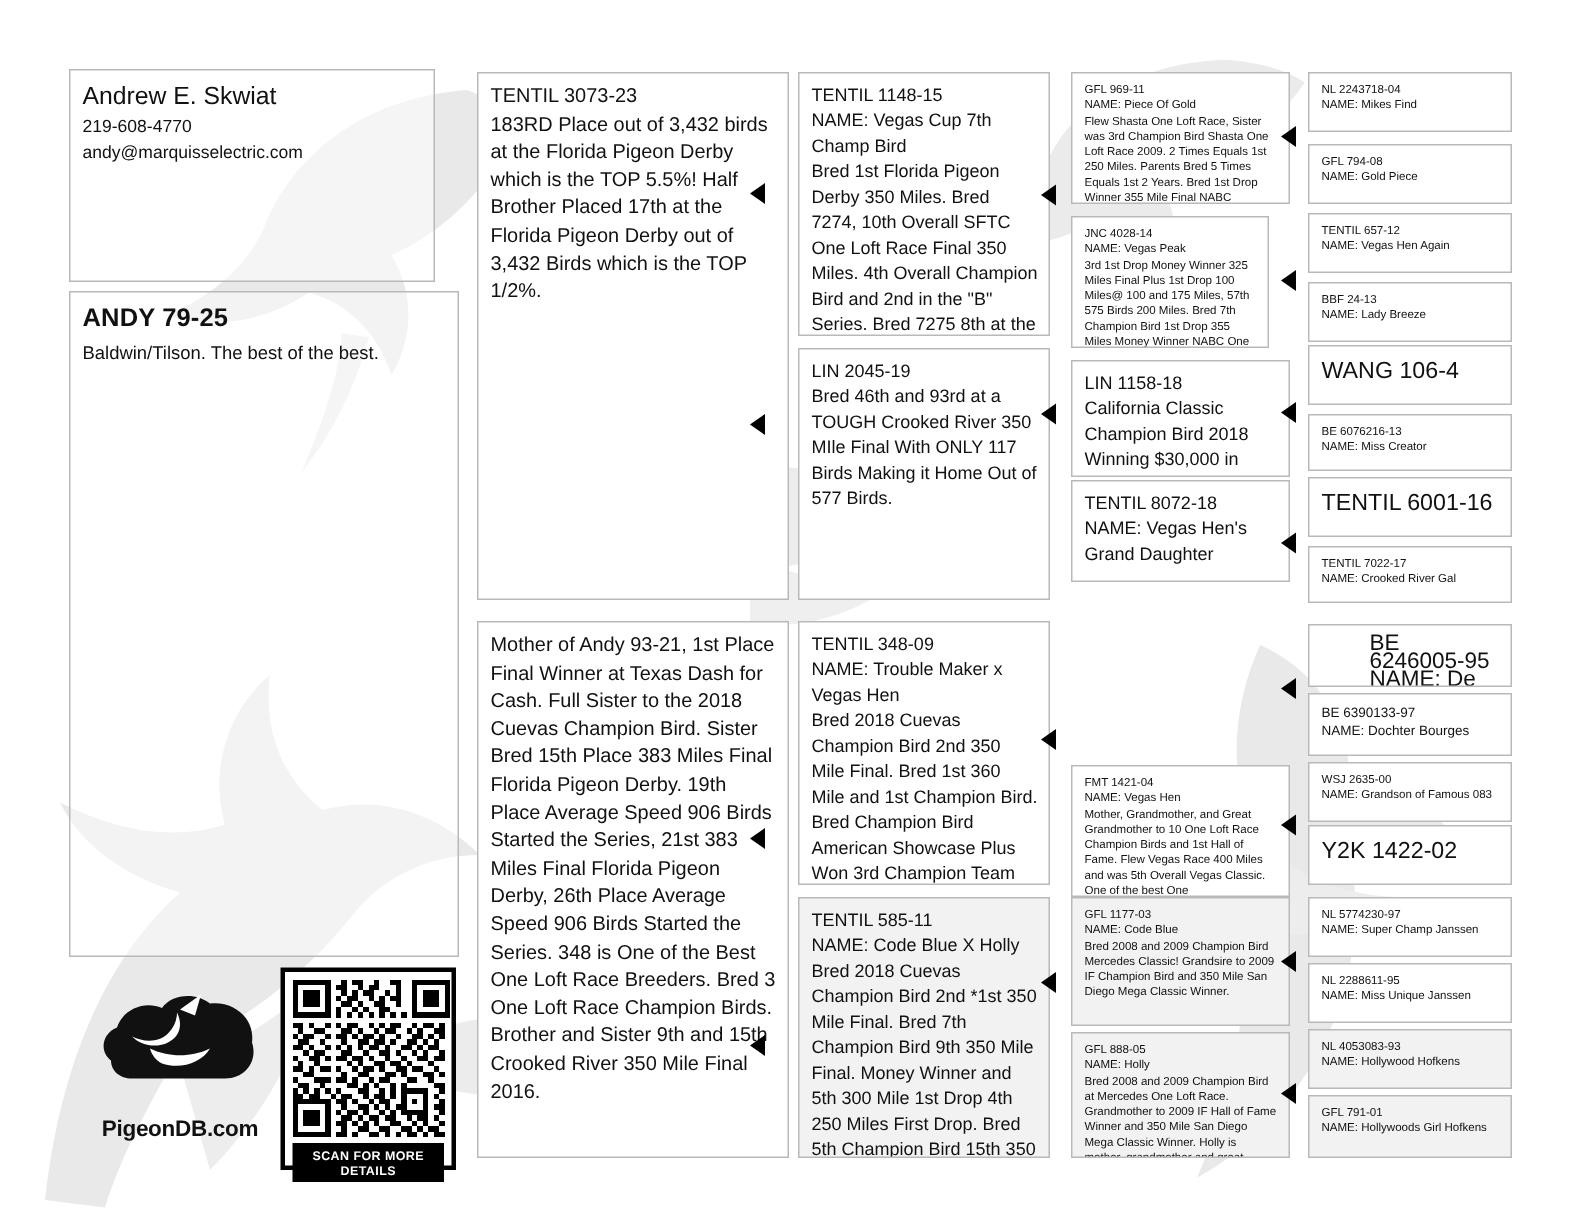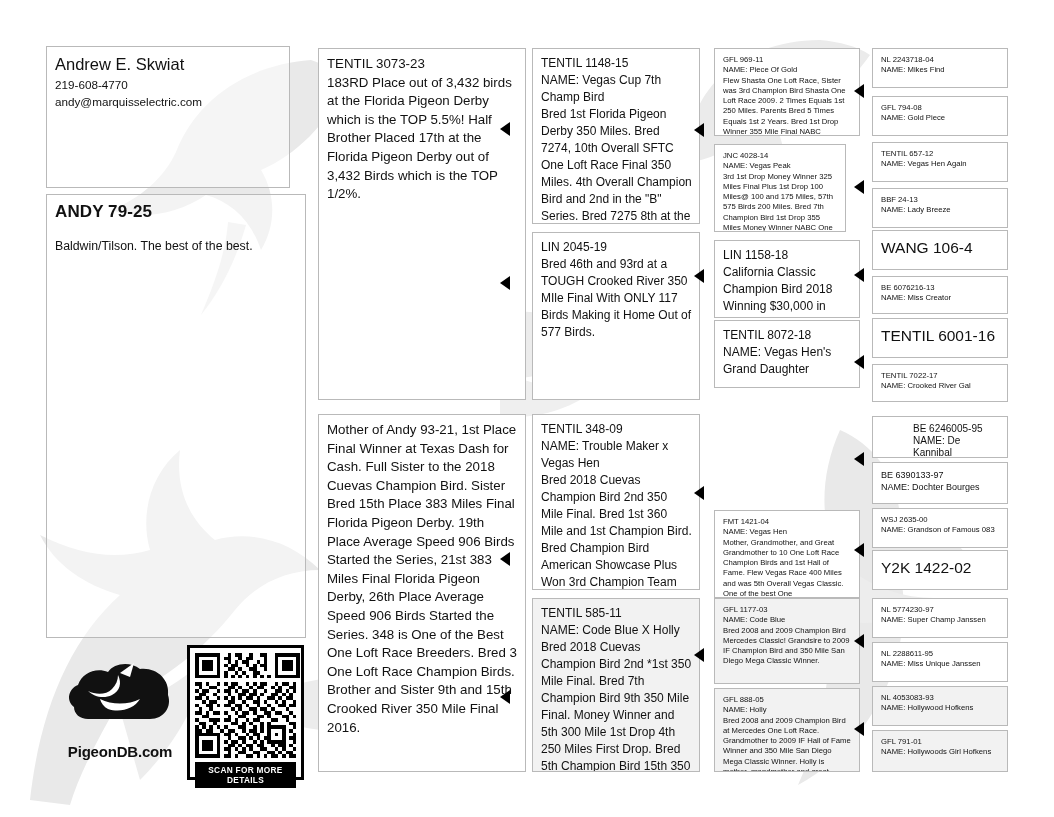--- a/index.html
+++ b/index.html
@@ -29,21 +29,21 @@
   .pad{padding:6px 7px 4px 8px;}
 
   .t-lg{font-size:13.3px;line-height:18.6px;}
   .t-md{font-size:12.0px;line-height:17.0px;}
   .t-sm{font-size:7.7px;line-height:10.3px;}
   .t-xl{font-size:15.5px;line-height:21px;}
 
   .owner-name{font-size:16.5px;line-height:22px;margin-bottom:2px;}
   .owner-line{font-size:11.7px;line-height:16.5px;}
 
-  .subject-id{font-size:17px;font-weight:bold;line-height:22px;margin-bottom:15px;letter-spacing:.1px;}
+  .subject-id{font-size:17px;font-weight:bold;line-height:22px;margin-bottom:4px;letter-spacing:.1px;}
   .subject-desc{font-size:12.3px;line-height:17px;}
 
   
   .arrow{
     position:absolute;
     width:0;height:0;
     border-top:7px solid transparent;
     border-bottom:7px solid transparent;
     border-right:10px solid #000;
     z-index:5;
@@ -219,21 +219,21 @@
     <div>NAME: Miss Creator</div>
   </div>
   <div class="card pad t-xl" style="left:872px;top:318px;width:136px;height:40px;">
     <div>TENTIL 6001-16</div>
   </div>
   <div class="card pad t-sm" style="left:872px;top:364px;width:136px;height:38px;">
     <div>TENTIL 7022-17</div>
     <div>NAME: Crooked River Gal</div>
   </div>
 
-  <div class="card pad t-sm" style="left:872px;top:416px;width:136px;height:42px;font-size:10px;line-height:12.2px;padding-left:40px;">
+  <div class="card pad t-sm" style="left:872px;top:416px;width:136px;height:42px;font-size:15px;line-height:12.2px;padding-left:40px;">
     <div>BE 6246005-95</div>
     <div>NAME: De Kannibal</div>
   </div>
   <div class="card pad t-sm" style="left:872px;top:462px;width:136px;height:42px;font-size:9px;line-height:12.2px;">
     <div>BE 6390133-97</div>
     <div>NAME: Dochter Bourges</div>
   </div>
   <div class="card pad t-sm" style="left:872px;top:508px;width:136px;height:40px;">
     <div>WSJ 2635-00</div>
     <div>NAME: Grandson of Famous 083</div>

